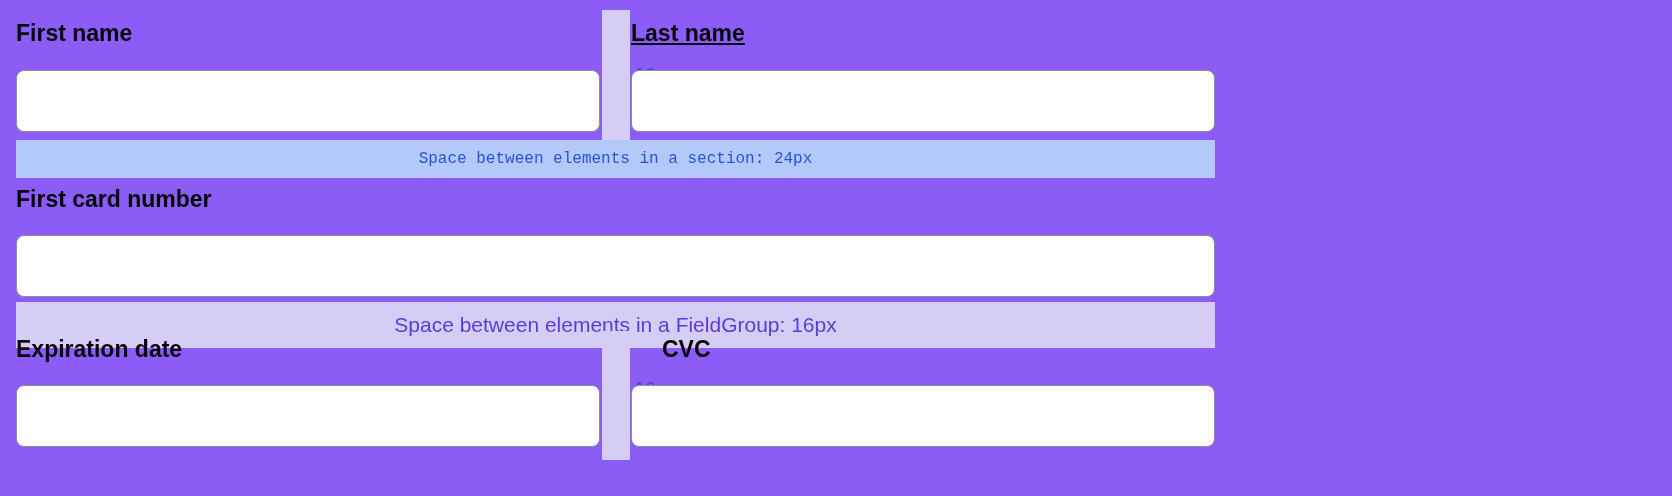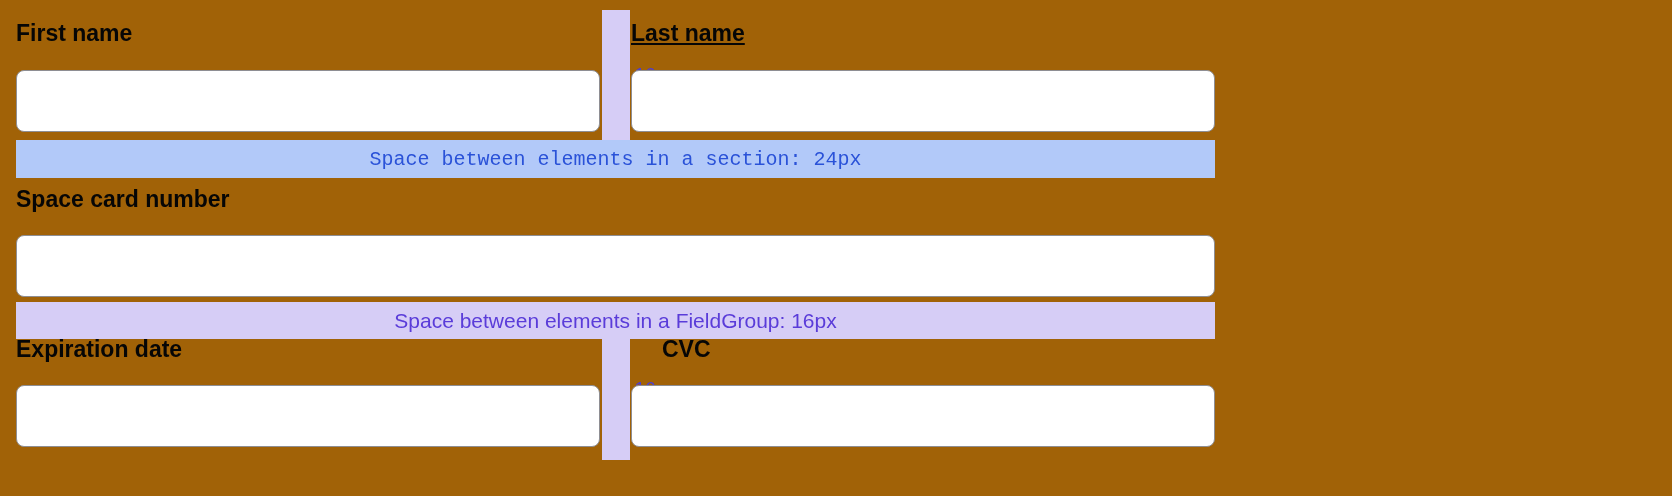--- a/index.html
+++ b/index.html
@@ -5,21 +5,21 @@
   html, body {
     margin: 0;
     padding: 0;
     background: #ffffff;
     font-family: "Liberation Sans", sans-serif;
   }
   .canvas {
     position: relative;
     width: 1672px;
     height: 496px;
-    background: #a16207;
+    background: #8b5cf6;
     overflow: hidden;
   }
   .fld-label {
     position: absolute;
     font-size: 23px;
     font-weight: 700;
     color: #060606;
     line-height: 26px;
     white-space: nowrap;
   }
@@ -57,26 +57,26 @@
     display: flex;
     align-items: center;
     justify-content: center;
   }
   .band.section {
     background: #b2c9f9;
     height: 38px;
   }
   .band.section .band-text {
     font-family: "Liberation Mono", "DejaVu Sans Mono", monospace;
-    font-size: 20px;
+    font-size: 16px;
     color: #2a52d8;
   }
   .band.fieldgroup {
     background: #d6cdf6;
-    height: 37px;
+    height: 46px;
   }
   .band.fieldgroup .band-text {
     font-family: "Liberation Sans", sans-serif;
     font-size: 21px;
     color: #5a3cd9;
   }
   .band-text {
     white-space: nowrap;
   }
 </style>
@@ -94,21 +94,21 @@
   </div>
 
   <input class="txt-input" style="left: 16px; top: 70px; width: 584px;" value="">
 
   <input class="txt-input" style="left: 631px; top: 70px; width: 584px;" value="">
 
   <div class="band section" style="top:140px;">
     <span class="band-text">Space between elements in a section: 24px</span>
   </div>
 
-  <div class="fld-label" style="left:16px; top:186px;">Space card number</div>
+  <div class="fld-label" style="left:16px; top:186px;">First card number</div>
 
   <input class="txt-input" style="left: 16px; top: 235px; width: 1199px;" value="">
 
   <div class="band fieldgroup" style="top:302px;">
     <span class="band-text">Space between elements in a FieldGroup: 16px</span>
   </div>
 
   <div class="fld-label" style="left:16px; top:336px;">Expiration date</div>
 
   <div class="fld-label" style="left:662px; top:336px;">CVC</div>

